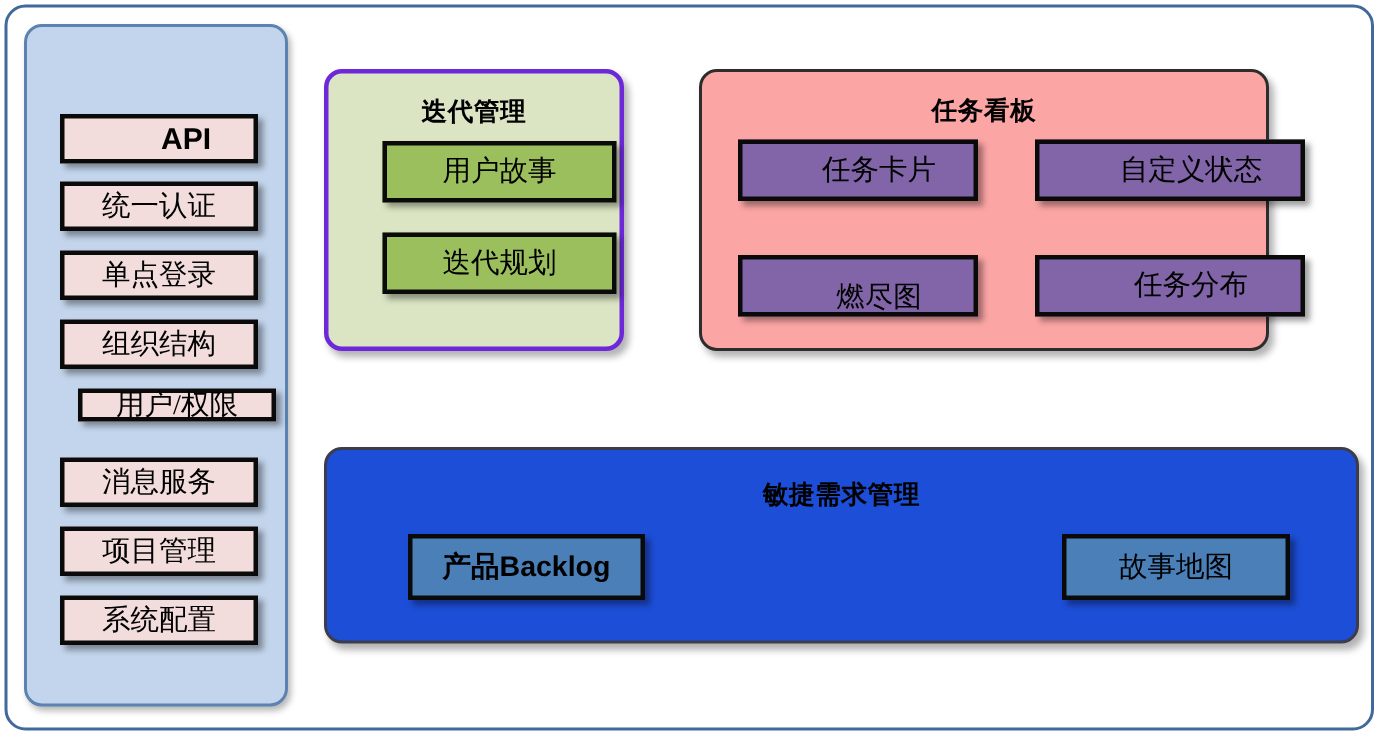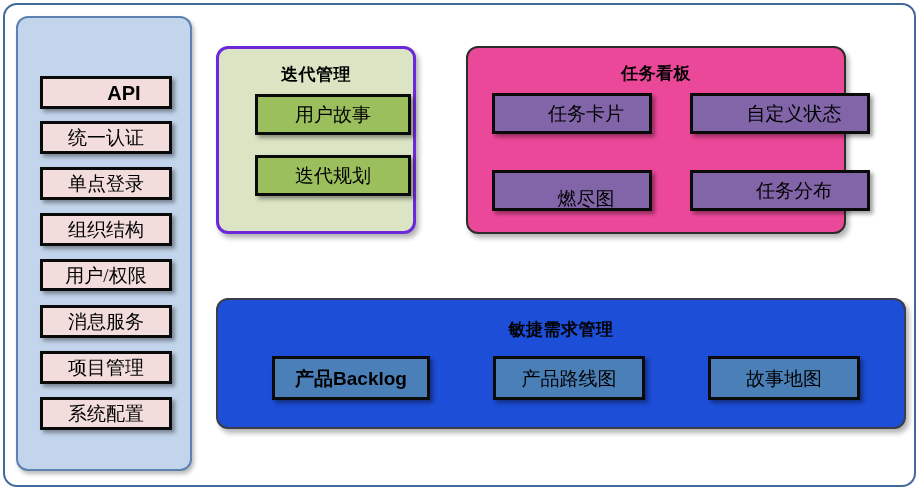--- a/index.html
+++ b/index.html
@@ -71,21 +71,21 @@
     box-shadow: 3px 4px 5px rgba(0,0,0,0.30);
   }
   .panel-iter .panel-title { top: 14px; }
 
   
   .panel-board {
     left: 466px;
     top: 46px;
     width: 380px;
     height: 188px;
-    background: #ec4899;
+    background: #fca5a5;
     border: 2px solid #2d2d2d;
     box-shadow: 3px 4px 5px rgba(0,0,0,0.30);
   }
   .panel-board .panel-title { top: 14px; }
 
   
   .panel-agile {
     left: 216px;
     top: 298px;
     width: 690px;
@@ -148,21 +148,21 @@
     </div>
 
     <div class="box box-pink" style="left:22px; top:149px; width:132px; height:33px;">
       <span>单点登录</span>
     </div>
 
     <div class="box box-pink" style="left:22px; top:195px; width:132px; height:33px;">
       <span>组织结构</span>
     </div>
 
-    <div class="box box-pink" style="left:22px; top:241px; width:132px; height:32px;">
+    <div class="box box-pink" style="left:34px; top:241px; width:132px; height:22px;">
       <span>用户/权限</span>
     </div>
 
     <div class="box box-pink" style="left:22px; top:287px; width:132px; height:33px;">
       <span>消息服务</span>
     </div>
 
     <div class="box box-pink" style="left:22px; top:333px; width:132px; height:33px;">
       <span>项目管理</span>
     </div>
@@ -205,22 +205,19 @@
   </div>
 
   <div class="panel panel-agile">
     <div class="panel-title">敏捷需求管理</div>
 
     <div class="box box-blue box-backlog" style="left:54px; top:56px; width:158px; height:44px;">
       <span>产品</span>
         <span class="latin">Backlog</span>
     </div>
 
-    <div class="box box-blue" style="left:275px; top:56px; width:152px; height:44px;">
-      <span>产品路线图</span>
-    </div>
 
     <div class="box box-blue" style="left:490px; top:56px; width:152px; height:44px;">
       <span>故事地图</span>
     </div>
   </div>
 
 </div>
 
 </body></html>

